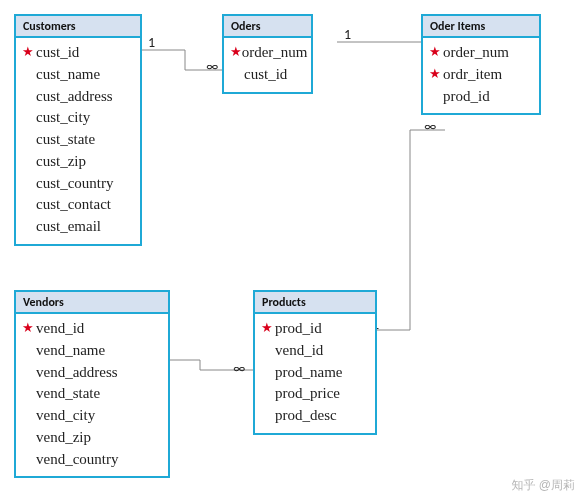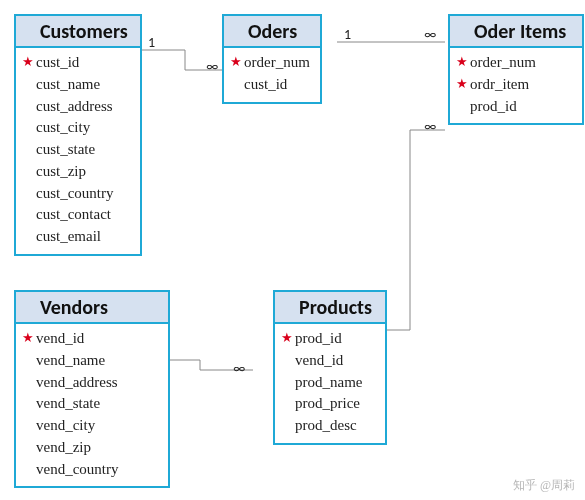--- a/index.html
+++ b/index.html
@@ -20,22 +20,22 @@
   .entity {
     position: absolute;
     border: 2px solid #1FA9D6;
     background: #fff;
     box-sizing: border-box;
   }
   .entity-header {
     background: #D6E1F0;
     border-bottom: 2px solid #1FA9D6;
     font-weight: bold;
-    font-size: 20px;
-    padding: 3px 8px 3px 24px;
+    font-size: 12px;
+    padding: 3px 8px 3px 7px;
     color: #111;
   }
   .entity-body {
     padding: 4px 6px 6px 6px;
   }
   .field-row {
     display: flex;
     align-items: center;
     font-size: 15px;
     color: #222;
@@ -65,21 +65,21 @@
     font-size: 14px;
     color: #222;
     font-family: Calibri, Arial, sans-serif;
   }
   .watermark {
     position: absolute;
     right: 10px;
     bottom: 6px;
     font-size: 12px;
     color: rgba(120,120,120,0.55);
-    font-family: Liberation Serif, serif;
+    font-family: Liberation Sans, sans-serif;
   }
 </style>
 </head>
 <body>
 
 <div class="canvas">
 
   <svg class="connectors">
 
     <path d="M 142 50 L 185 50 L 185 70 L 222 70" stroke="#888" stroke-width="1" fill="none"></path>
@@ -138,35 +138,35 @@
           <span class="pk-star"></span>
           <span class="field-name">cust_contact</span>
         </div>
       <div class="field-row">
           <span class="pk-star"></span>
           <span class="field-name">cust_email</span>
         </div>
     </div>
   </div>
 
-  <div class="entity" style="left:222px; top:14px; width:100px;">
+  <div class="entity" style="left:222px; top:14px; width:91px;">
     <div class="entity-header">Oders</div>
     <div class="entity-body">
       <div class="field-row">
           <span class="pk-star">★</span>
           <span class="field-name">order_num</span>
         </div>
       <div class="field-row">
           <span class="pk-star"></span>
           <span class="field-name">cust_id</span>
         </div>
     </div>
   </div>
 
-  <div class="entity" style="left:448px; top:14px; width:136px;">
+  <div class="entity" style="left:421px; top:14px; width:120px;">
     <div class="entity-header">Oder Items</div>
     <div class="entity-body">
       <div class="field-row">
           <span class="pk-star">★</span>
           <span class="field-name">order_num</span>
         </div>
       <div class="field-row">
           <span class="pk-star">★</span>
           <span class="field-name">ordr_item</span>
         </div>
@@ -204,21 +204,21 @@
           <span class="pk-star"></span>
           <span class="field-name">vend_zip</span>
         </div>
       <div class="field-row">
           <span class="pk-star"></span>
           <span class="field-name">vend_country</span>
         </div>
     </div>
   </div>
 
-  <div class="entity" style="left:253px; top:290px; width:114px;margin-left:20px;">
+  <div class="entity" style="left:253px; top:290px; width:124px;">
     <div class="entity-header">Products</div>
     <div class="entity-body">
       <div class="field-row">
           <span class="pk-star">★</span>
           <span class="field-name">prod_id</span>
         </div>
       <div class="field-row">
           <span class="pk-star"></span>
           <span class="field-name">vend_id</span>
         </div>

